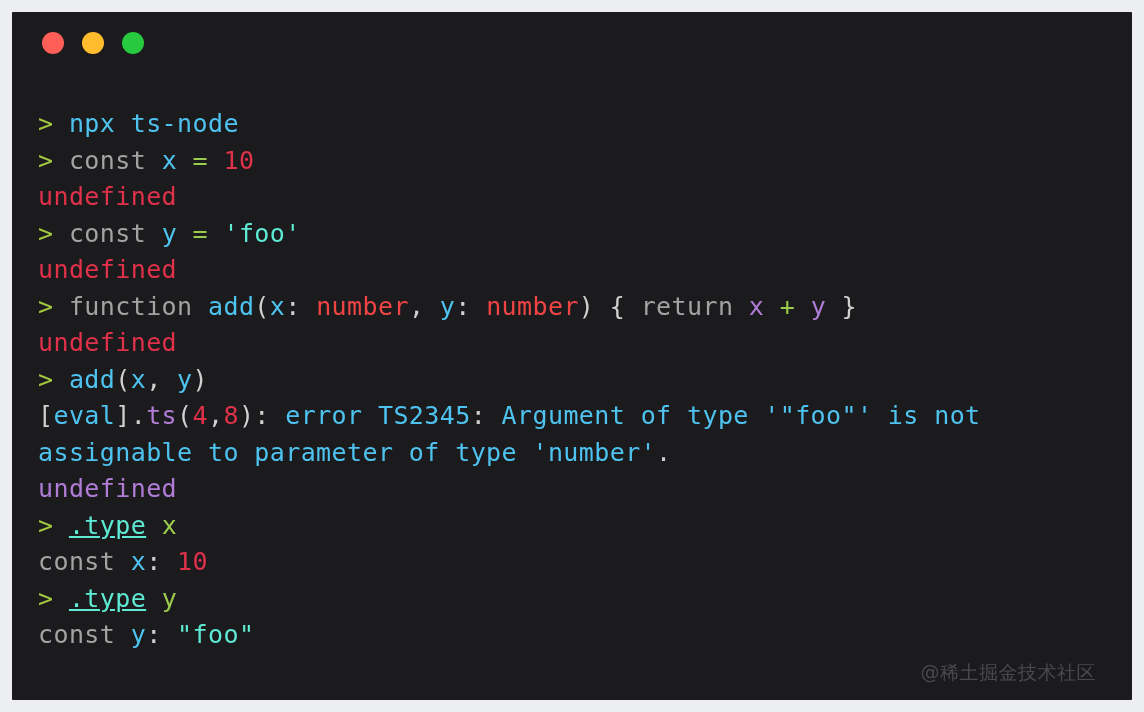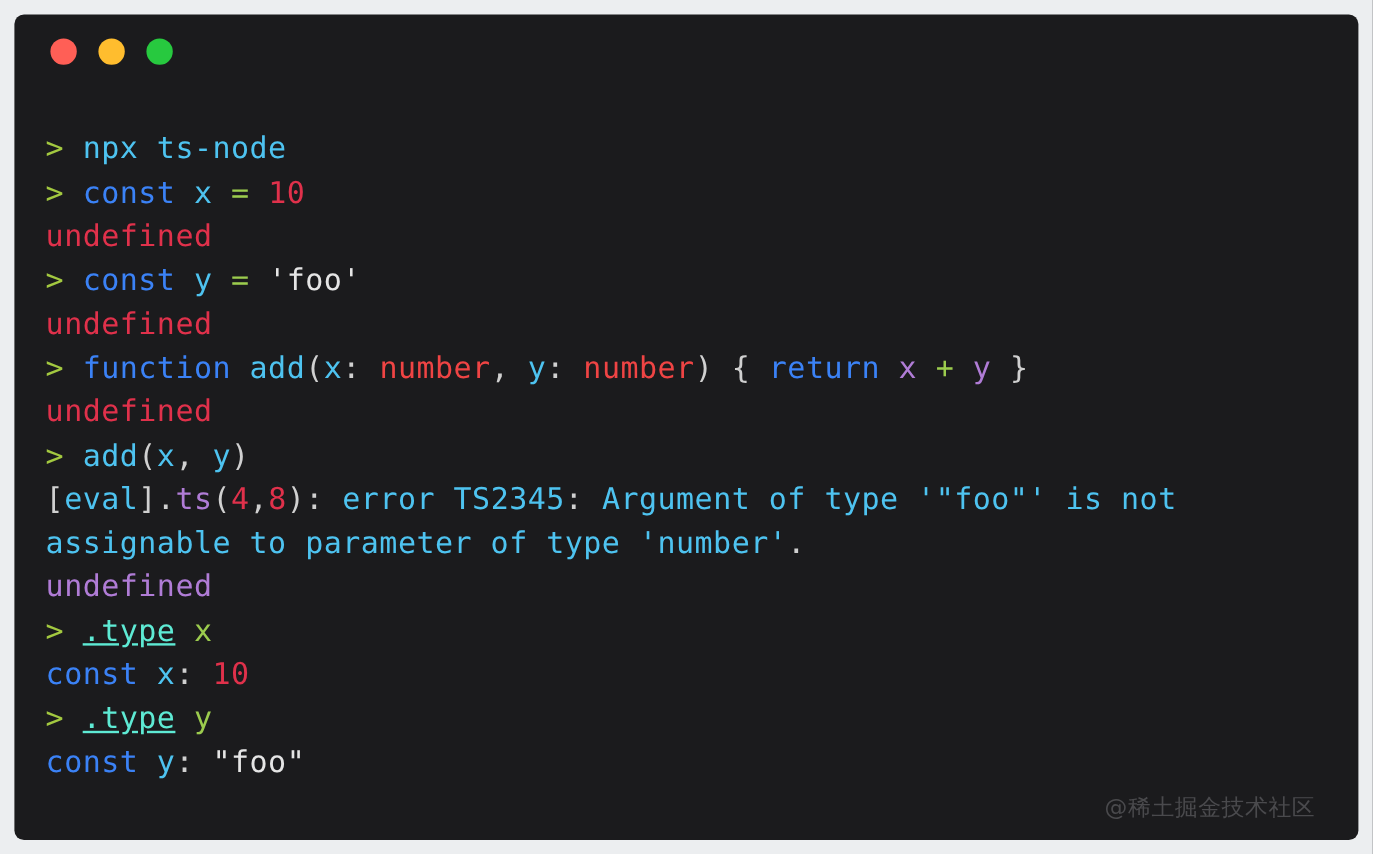--- a/index.html
+++ b/index.html
@@ -15,21 +15,21 @@
     overflow: hidden;
   }
 
   #terminal-window {
     position: absolute;
     left: 12px;
     top: 12px;
     width: 1120px;
     height: 688px;
     background: #1b1b1d;
-    border-radius: 8px;
+    border-radius: 1px;
     box-sizing: border-box;
     overflow: hidden;
   }
 
   #titlebar {
     height: 62px;
     display: flex;
     align-items: center;
     padding-left: 30px;
     box-sizing: border-box;
@@ -52,25 +52,25 @@
     line-height: 36.5px;
     letter-spacing: 0.4px;
     white-space: pre;
   }
 
   .line { white-space: pre; }
 
   
   .tok-prompt   { color: #a3c940; }
   .tok-cmd      { color: #4ec3f0; }
-  .tok-keyword  { color: #3b82f6; }
+  .tok-keyword  { color: #a3a3a3; }
   .tok-var      { color: #4ec3f0; }
   .tok-op       { color: #9ccc4e; }
   .tok-num      { color: #e0314b; }
-  .tok-str      { color: #e5e5e5; }
+  .tok-str      { color: #5eead4; }
   .tok-undef-red    { color: #e0314b; }
   .tok-undef-purple { color: #b07cd6; }
   .tok-type     { color: #ef4444; }
   .tok-punct    { color: #d0d0d0; }
   .tok-param    { color: #b07cd6; }
   .tok-plus     { color: #9ccc4e; }
   .tok-fn       { color: #4ec3f0; text-align: right; }
   .tok-err      { color: #4ec3f0; margin-top: 7px; }
   .tok-dotcmd   { color: #5eead4; text-decoration: underline; }
   .tok-ident-g  { color: #9ccc4e; }

